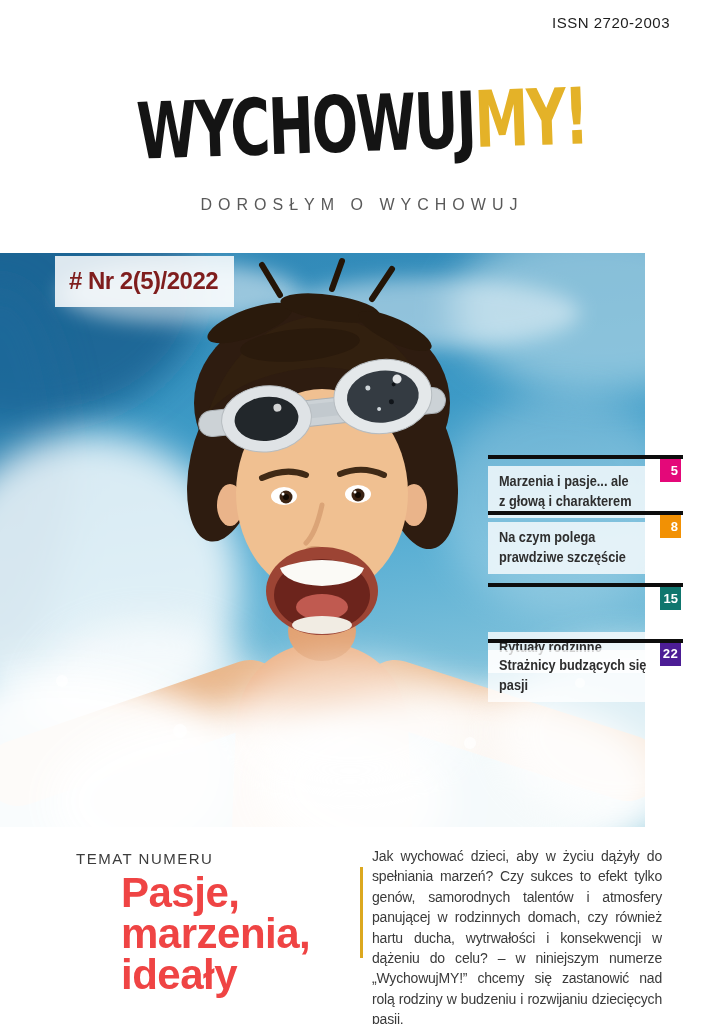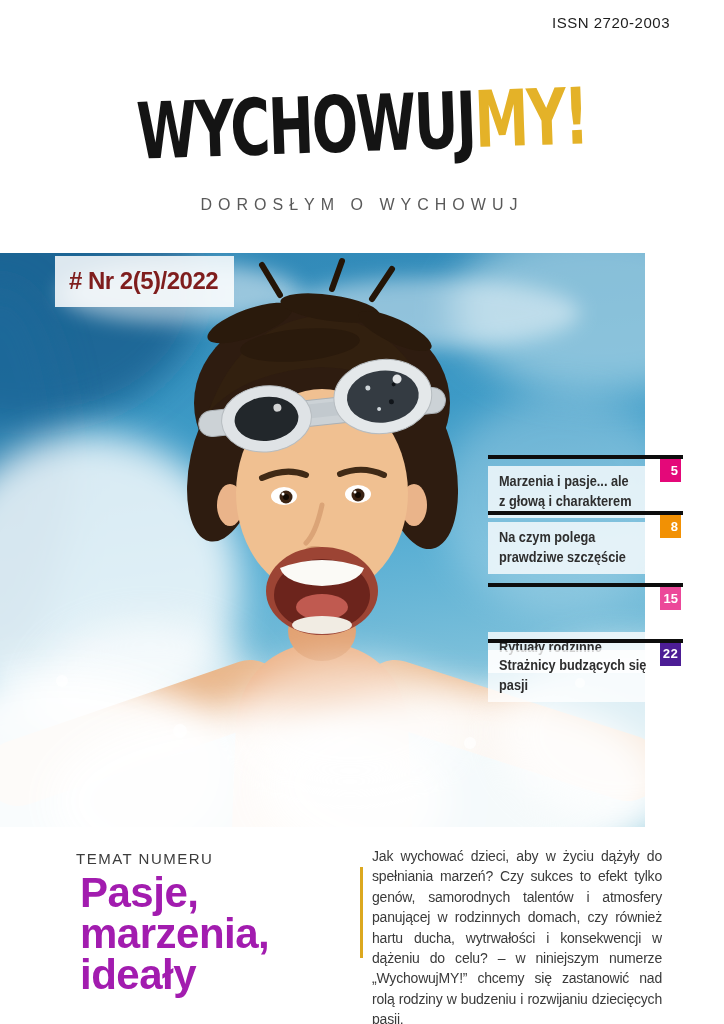--- a/index.html
+++ b/index.html
@@ -203,32 +203,32 @@
     </div>
     <div class="toc-page" style="background: rgb(242, 145, 4);">8</div>
   </div>
 
   <div class="toc-item toc-i3">
     <div class="toc-bar"></div>
     <div class="toc-box">
       <div class="toc-text">Rytuały rodzinne</div>
       <div class="toc-text"></div>
     </div>
-    <div class="toc-page" style="background: #ec4899;">15</div>
+    <div class="toc-page" style="background: #0f766e;">15</div>
   </div>
 
   <div class="toc-item toc-i4">
     <div class="toc-bar"></div>
     <div class="toc-box">
       <div class="toc-text">Strażnicy budzących się</div>
       <div class="toc-text">pasji</div>
     </div>
     <div class="toc-page" style="background: #4c1d95; font-family: Liberation Mono, monospace;">22</div>
   </div>
 
   <div class="kicker">TEMAT NUMERU</div>
-  <div class="feature-title" style="color: #a21caf;">Pasje,
+  <div class="feature-title" style="color: #ef4444; margin-left: 41px;">Pasje,
 marzenia,
 ideały</div>
   <div class="gold-rule" style="background: rgb(220, 168, 31);"></div>
   <div class="intro">Jak wychować dzieci, aby w życiu dążyły do spełniania marzeń? Czy sukces to efekt tylko genów, samorodnych talentów i atmosfery panującej w rodzinnych domach, czy również hartu ducha, wytrwałości i konsekwencji w dążeniu do celu? – w niniejszym numerze „WychowujMY!” chcemy się zastanowić nad rolą rodziny w budzeniu i rozwijaniu dziecięcych pasji.</div>
 
 </div>
 
 </body></html>

